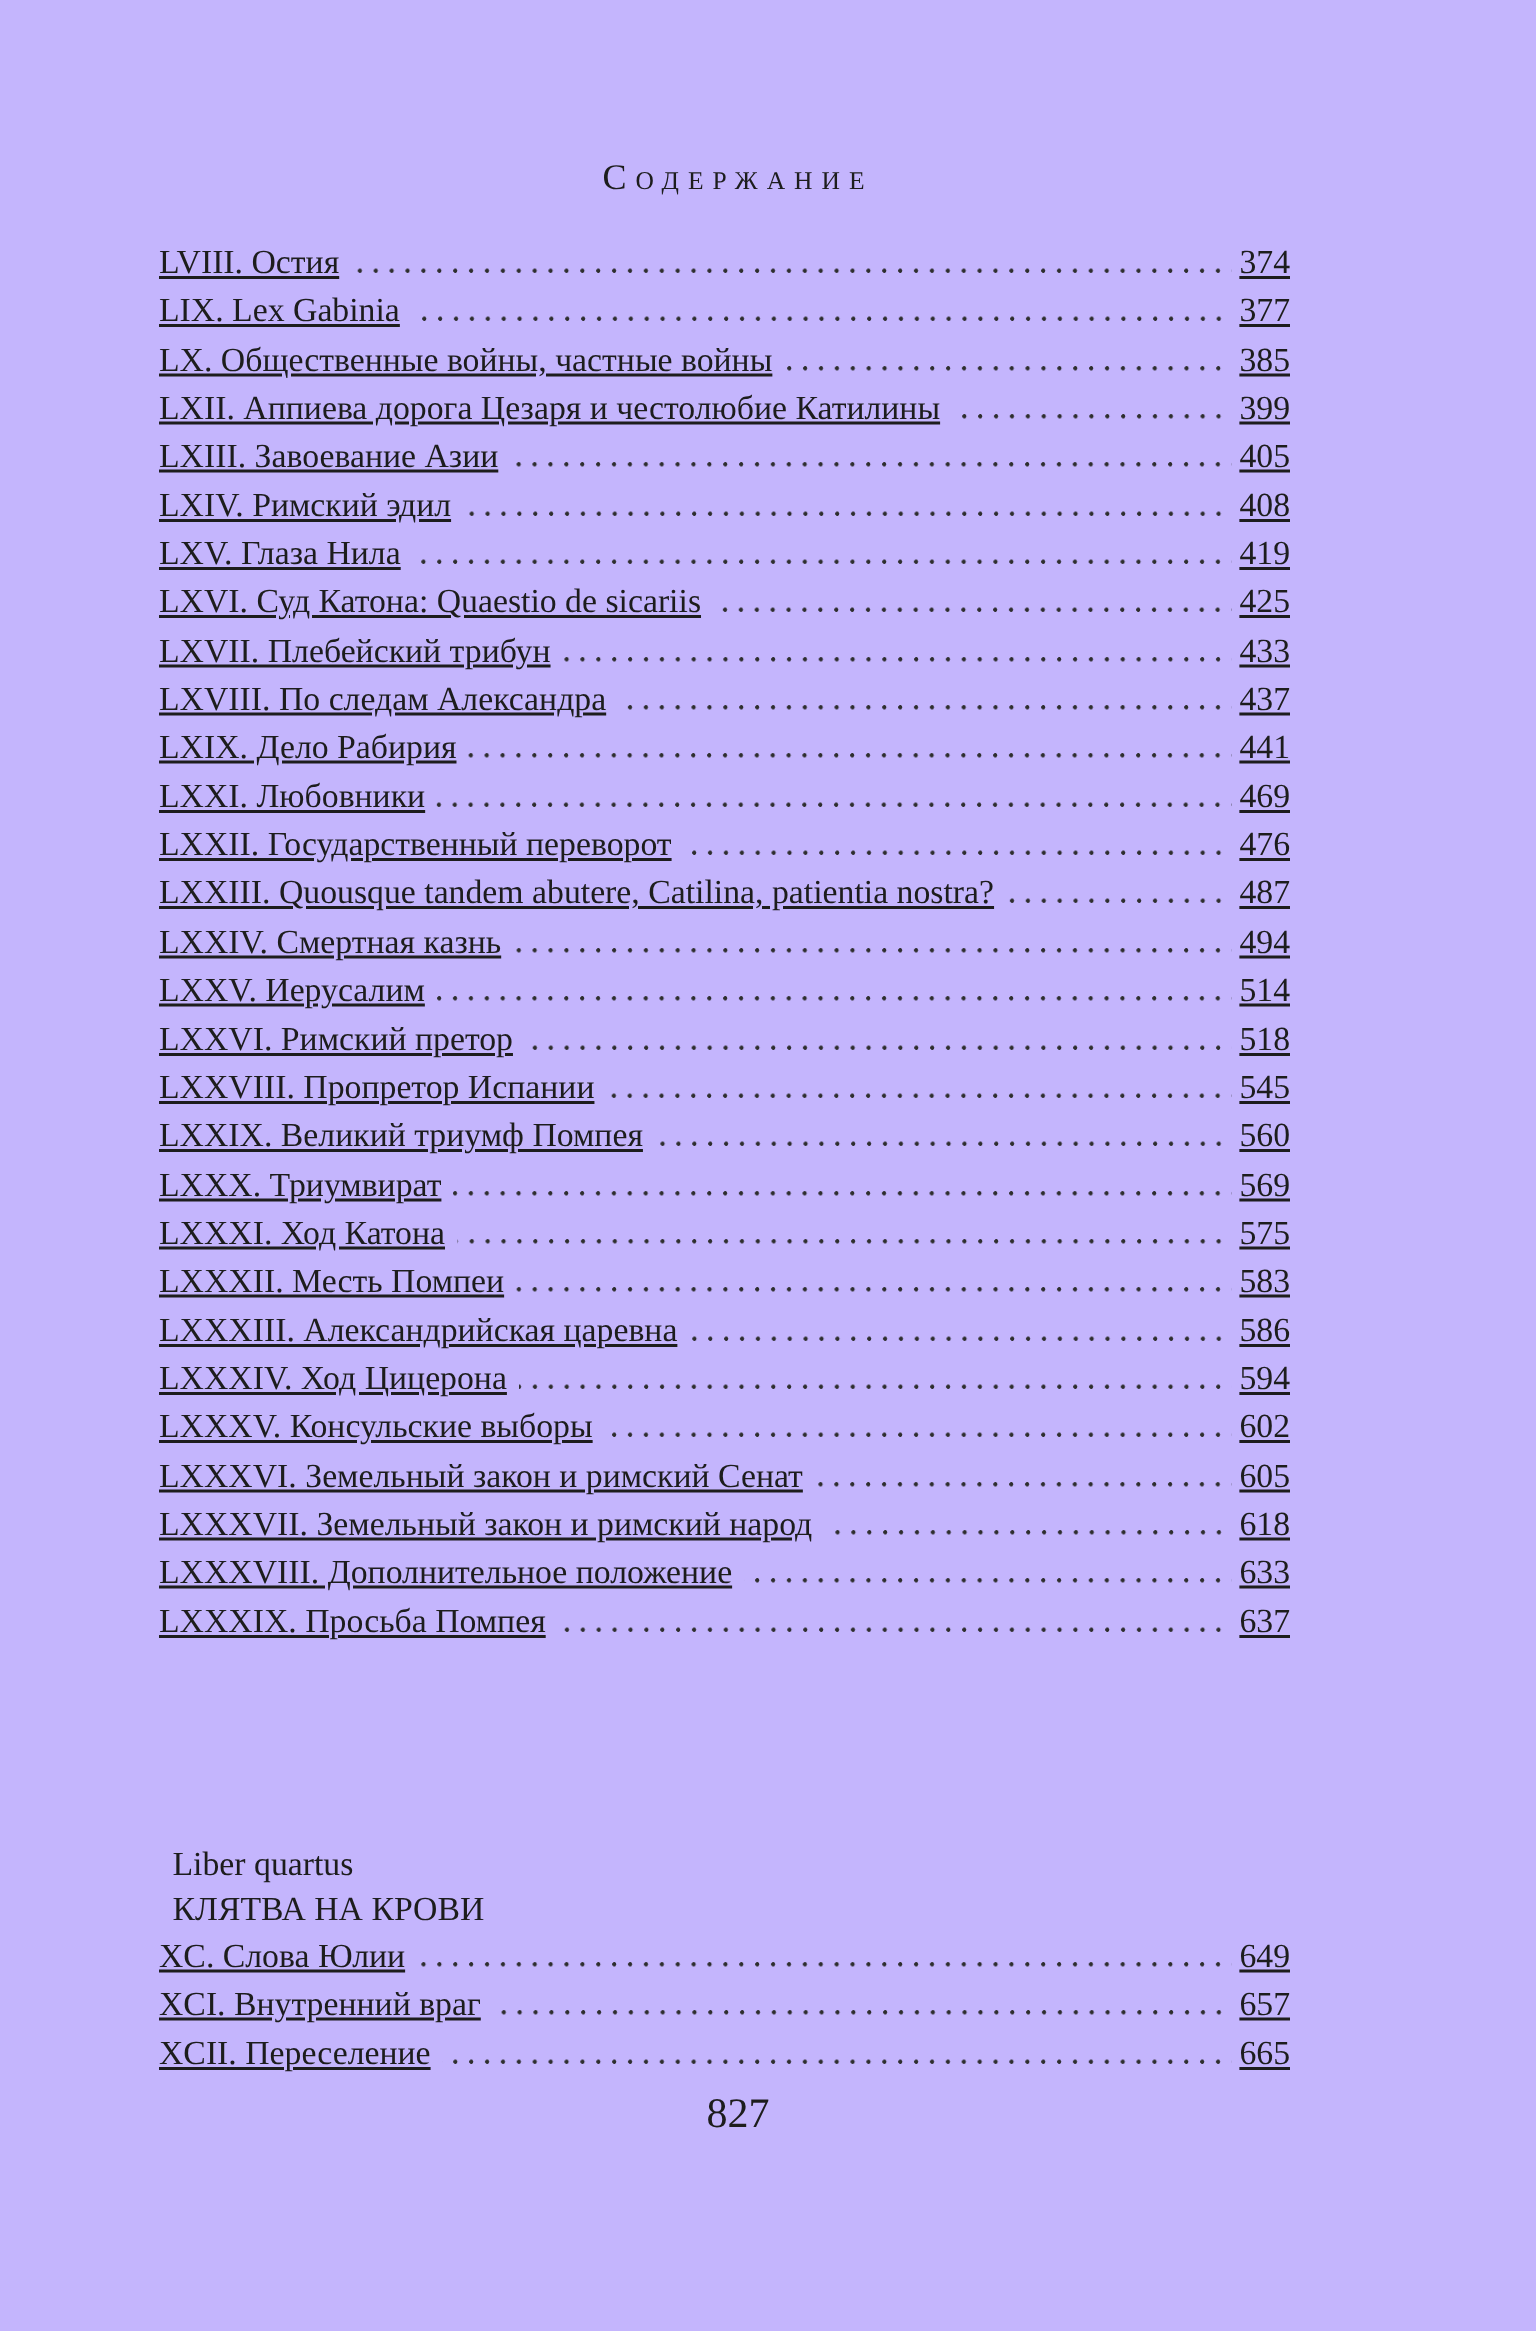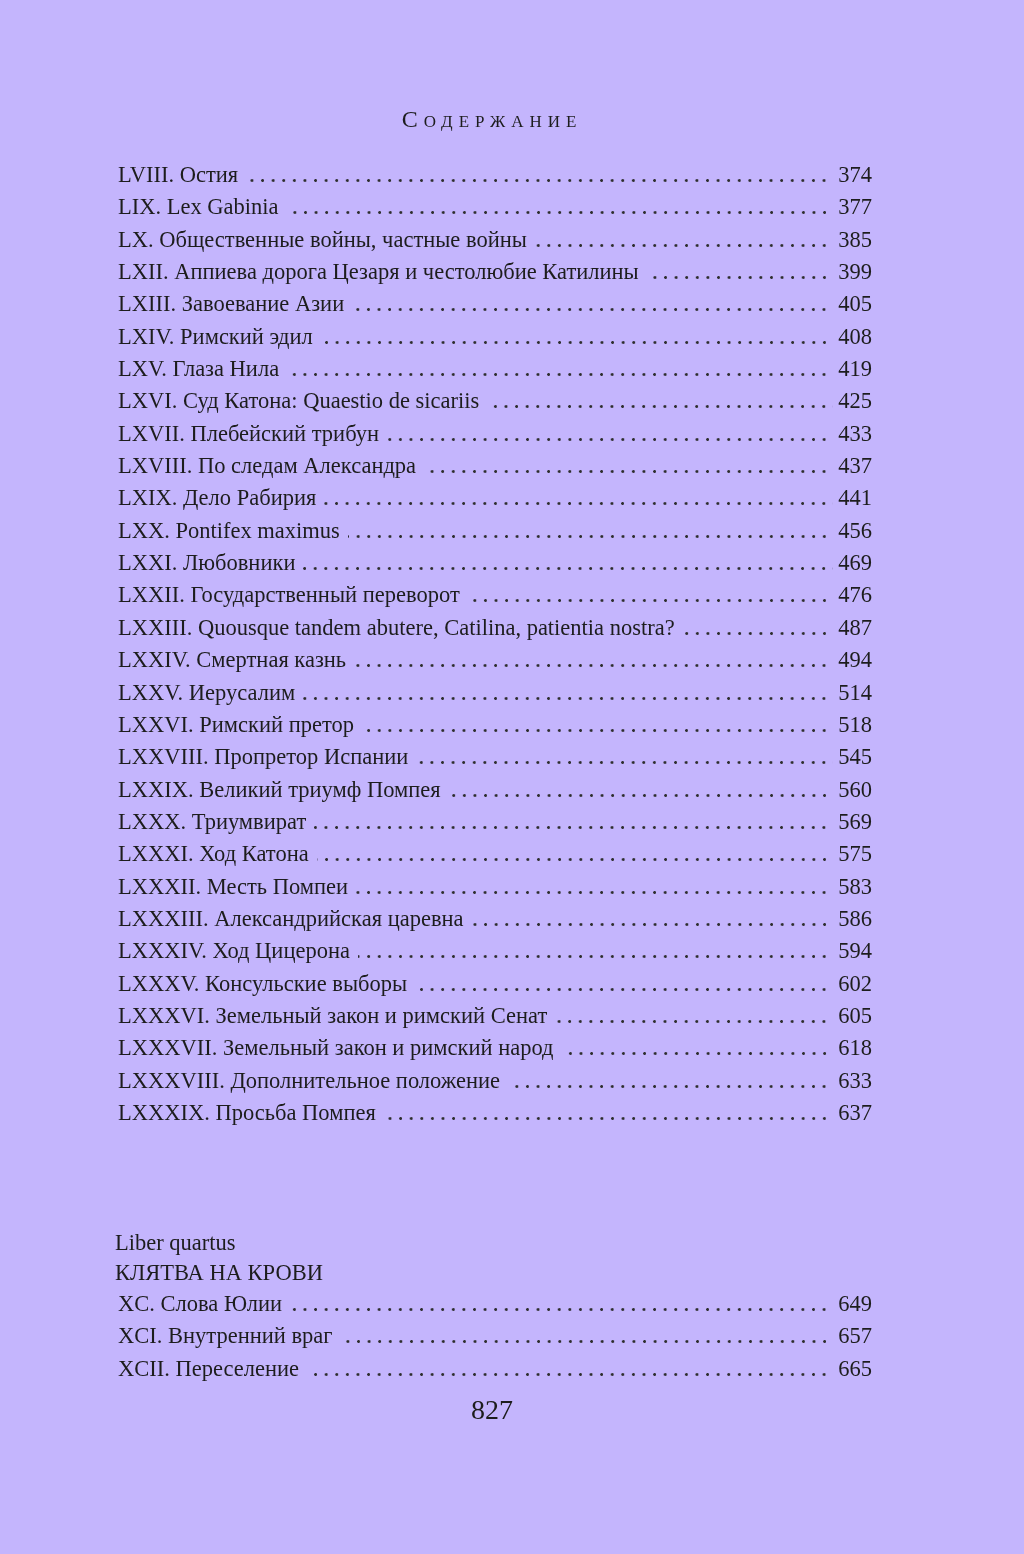--- a/index.html
+++ b/index.html
@@ -23,22 +23,23 @@
     width: 754px;
     margin: 0;
     text-align: center;
     font-weight: normal;
     font-variant: small-caps;
     font-size: 24px;
     letter-spacing: 6px;
   }
   .toc-list {
     position: absolute;
-    left: 118px;
-    width: 754px;
+    left: 106px;
+    width: 754px;
+    text-decoration: underline;
   }
   #list1 { top: 159px; }
   #list2 { top: 1288px; }
   .row {
     display: flex;
     align-items: baseline;
     line-height: 32.35px;
     font-size: 22.5px;
     white-space: nowrap;
   }
@@ -126,25 +127,20 @@
         <span class="t">LXVIII. По следам Александра</span>
         <span class="dots"></span>
         <span class="n">437</span>
       </div>
       <div class="row">
         <span class="t">LXIX. Дело Рабирия</span>
         <span class="dots"></span>
         <span class="n">441</span>
       </div>
       <div class="row">
-        <span class="t">LXX. Pontifex maximus</span>
-        <span class="dots"></span>
-        <span class="n">456</span>
-      </div>
-      <div class="row">
         <span class="t">LXXI. Любовники</span>
         <span class="dots"></span>
         <span class="n">469</span>
       </div>
       <div class="row">
         <span class="t">LXXII. Государственный переворот</span>
         <span class="dots"></span>
         <span class="n">476</span>
       </div>
       <div class="row">

